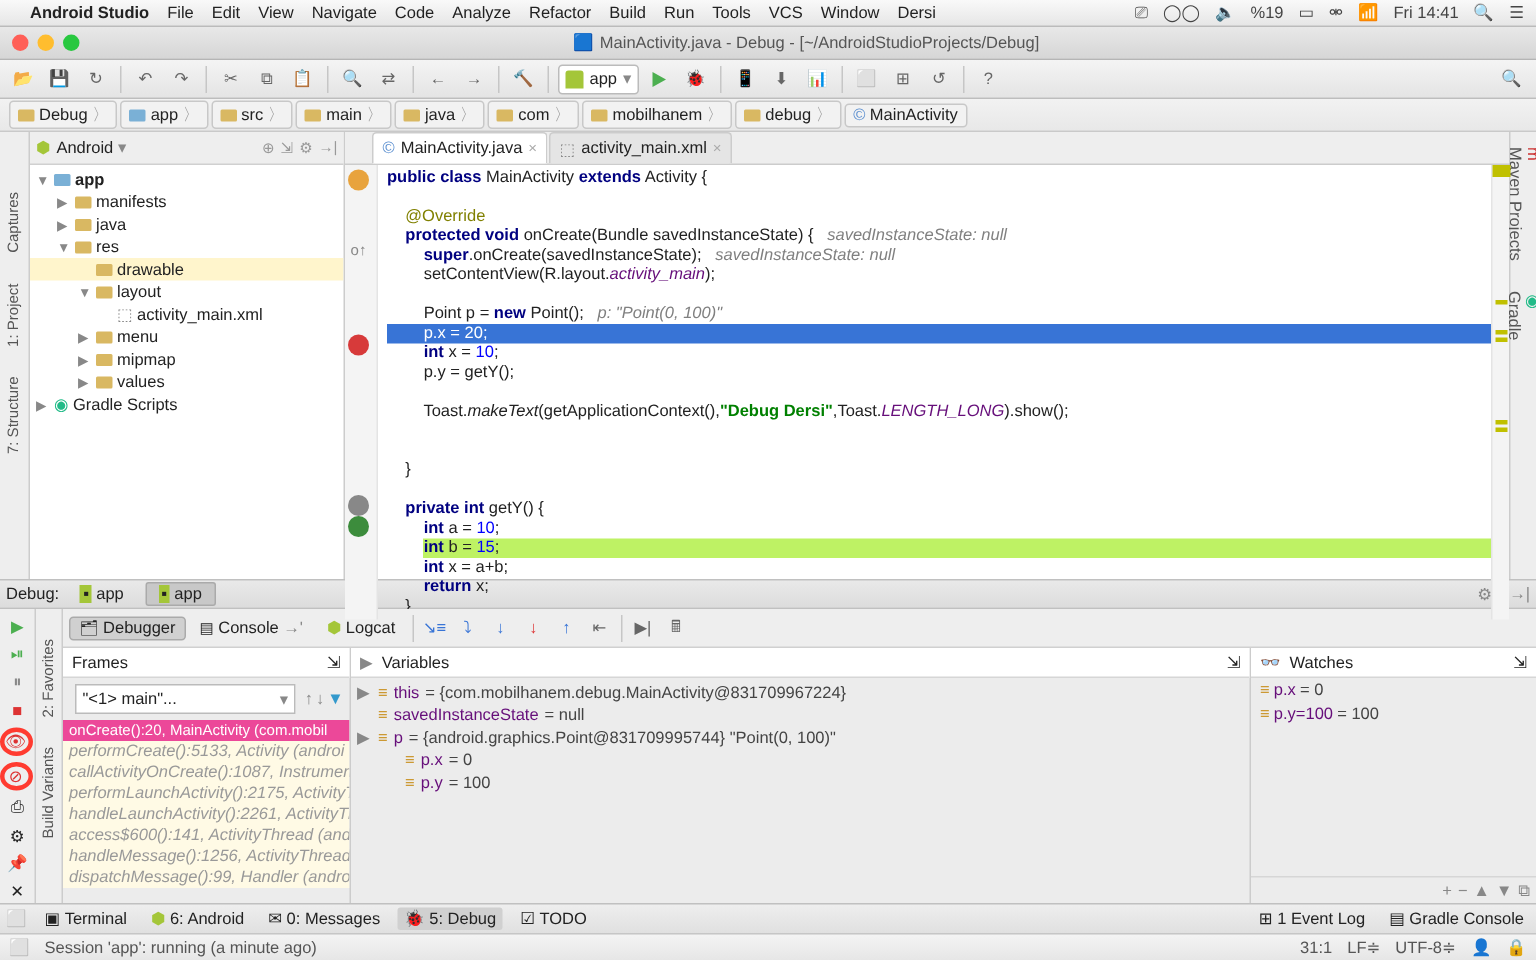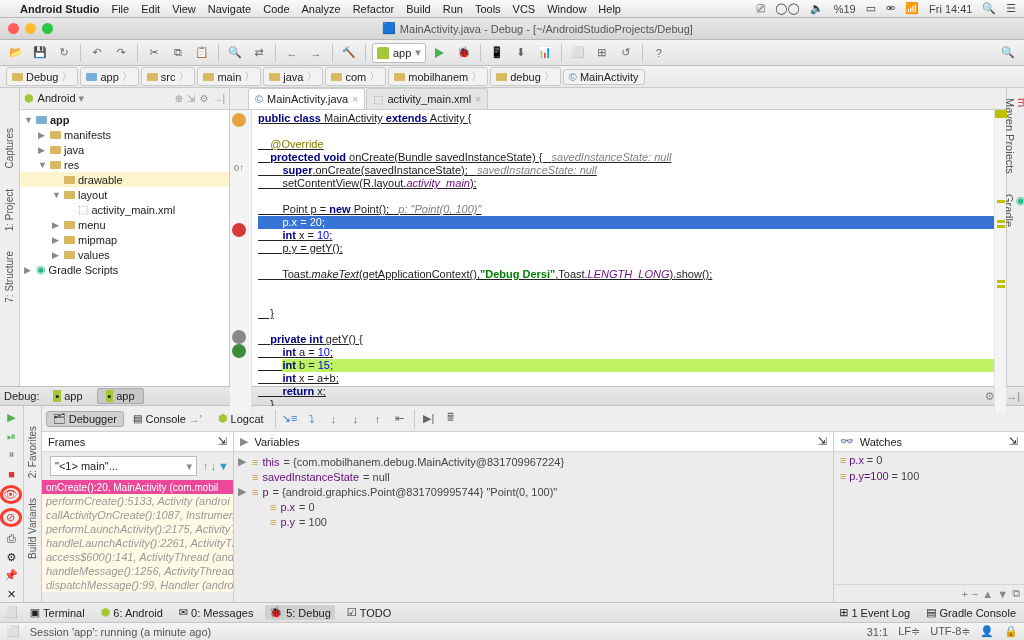--- a/index.html
+++ b/index.html
@@ -45,21 +45,21 @@
 .tree .tw{width:9px;color:#888;font-size:9px;}
 .tree .sel{background:#fff5cc;}
 .editor-area{flex:1;display:flex;flex-direction:column;background:#fff;}
 .editor-tabs{height:22px;background:#eee;border-bottom:1px solid #ccc;display:flex;align-items:flex-end;}
 .ed-tab{height:21px;padding:0 6px;display:flex;align-items:center;gap:4px;border:1px solid #ccc;border-bottom:none;background:#e5e5e5;font-size:10px;margin-right:1px;border-radius:3px 3px 0 0;}
 .ed-tab.active{background:#fff;}
 .ed-tab .close{color:#aaa;font-size:10px;}
 .editor{flex:1;display:flex;font-family:Menlo,monospace;font-size:11px;line-height:13px;}
 .gutter{width:22px;background:#f4f4f4;border-right:1px solid #e4e4e4;position:relative;}
 .gmark{position:absolute;left:2px;width:14px;height:14px;border-radius:50%;}
-.code{flex:1;white-space:pre;padding:2px 0 2px 6px;overflow:hidden;text-decoration:underline;}
+.code{flex:1;white-space:pre;padding:2px 0 2px 6px;overflow:hidden;}
 .kw{color:#000080;font-weight:bold;}
 .ann{color:#808000;}
 .str{color:#008000;font-weight:bold;}
 .com{color:#808080;font-style:italic;}
 .num{color:#0000ff;}
 .fld{color:#660e7a;font-style:italic;}
 .hl-line{background:#3874d6;color:#fff;display:inline-block;width:100%;}
 .hl-line .kw,.hl-line .num{color:#fff;}
 .right-gutter{width:18px;background:#eee;border-left:1px solid #ccc;display:flex;flex-direction:column;align-items:center;padding-top:10px;gap:20px;}
 
@@ -112,21 +112,21 @@
   <span>View</span>
   <span>Navigate</span>
   <span>Code</span>
   <span>Analyze</span>
   <span>Refactor</span>
   <span>Build</span>
   <span>Run</span>
   <span>Tools</span>
   <span>VCS</span>
   <span>Window</span>
-  <span>Help</span>
+  <span>Dersi</span>
   <div class="spacer"></div>
   <div class="tray">
     <span>⎚</span>
     <span>◯◯</span>
     <span>🔈</span>
     <span>%19</span>
     <span>▭</span>
     <span>⚮</span>
     <span>📶</span>
     <span>Fri 14:41</span>

